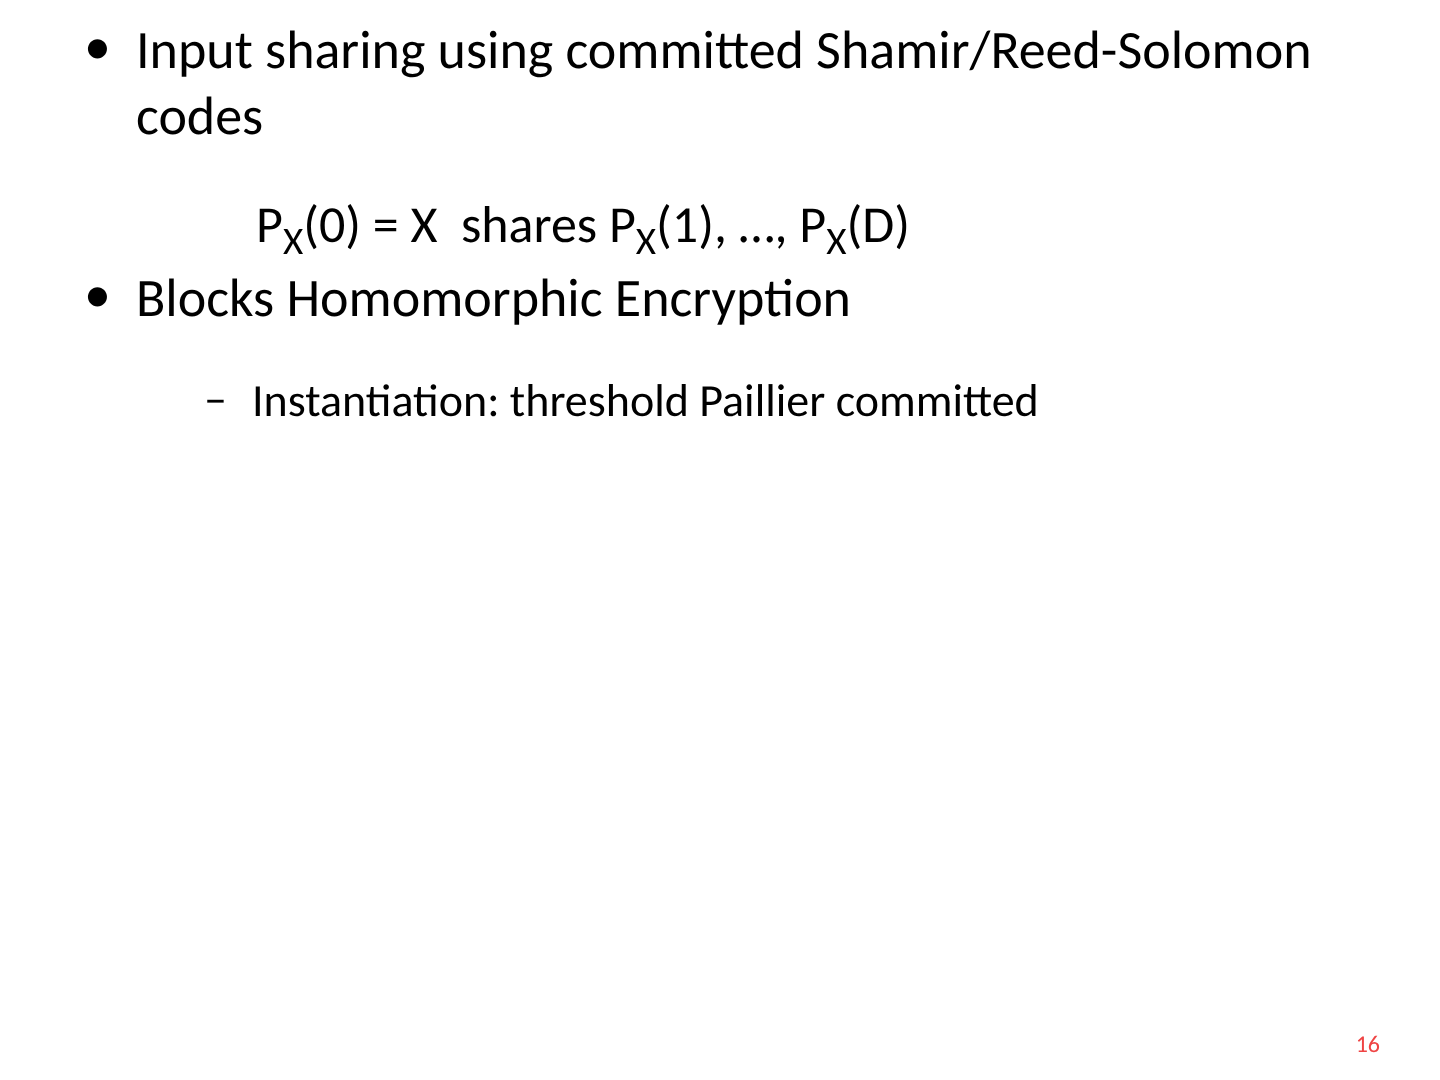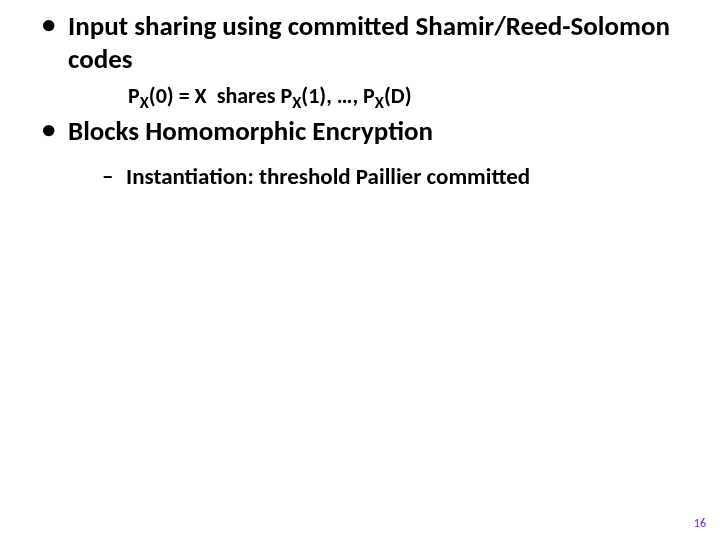--- a/index.html
+++ b/index.html
@@ -34,34 +34,33 @@
   ul.lvl1 {
     margin: 0;
     padding-left: 26px;
     list-style: none;
   }
   ul.lvl1 > li {
     position: relative;
     padding-left: 18px;
     margin-bottom: 2px;
     line-height: 1.22;
-    font-weight: bold;
   }
   ul.lvl1 > li::before {
     content: "•";
     position: absolute;
     left: -8px;
     top: -2px;
     font-size: 27px;
   }
   .indent-block {
     padding-left: 60px;
-    font-size: 22px;
+    font-size: 26px;
     line-height: 1.25;
-    margin-top: 6px;
+    margin-top: 20px;
     margin-bottom: 6px;
   }
   .sub {
     font-size: 0.75em;
     vertical-align: sub;
     line-height: 0;
   }
   .sup {
     font-size: 0.75em;
     vertical-align: super;
@@ -79,24 +78,24 @@
     line-height: 1.25;
   }
   ul.lvl2 > li::before {
     content: "–";
     position: absolute;
     left: -6px;
     top: -1px;
   }
   .page-num {
     position: absolute;
-    right: 14px;
+    right: 30px;
     bottom: 10px;
     font-size: 12px;
-    color: #6d28d9;
+    color: #ef4444;
   }
 </style>
 </head>
 <body>
 
 <div class="slide">
 
 
   <div class="body">
     <ul class="lvl1">

